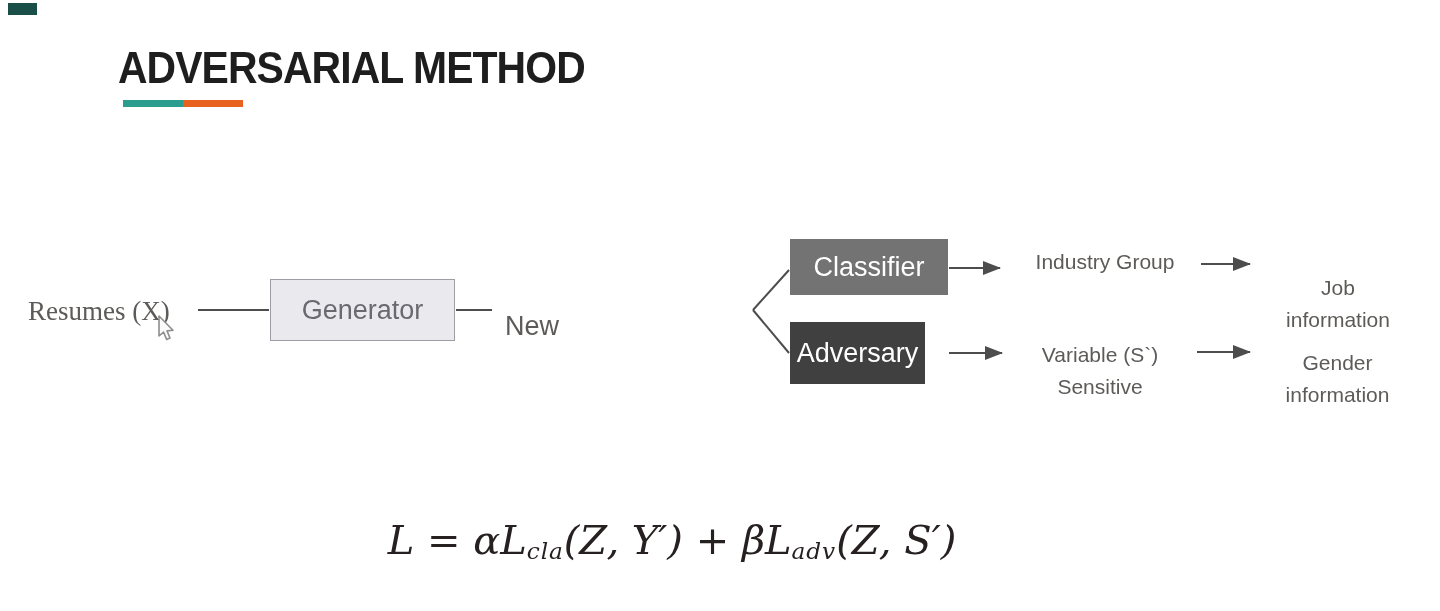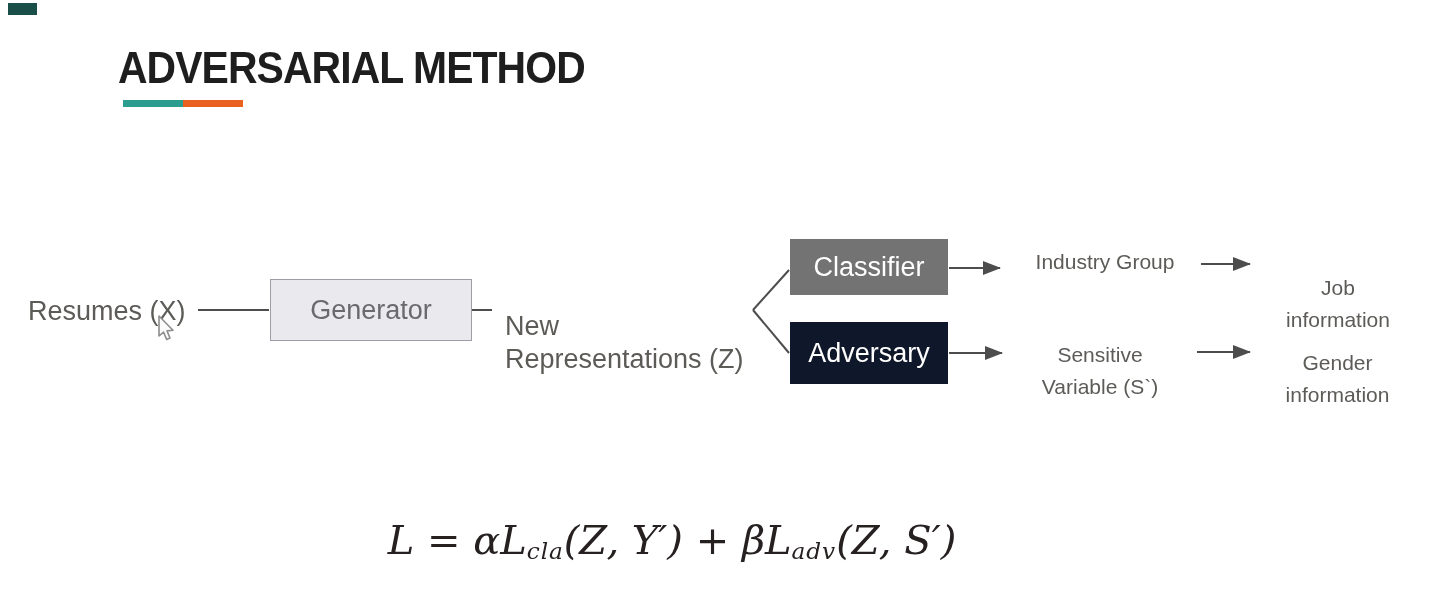--- a/index.html
+++ b/index.html
@@ -30,27 +30,27 @@
 
   .dlabel { position: absolute; color: #5d5b58; font-size: 27px; line-height: 33px; }
   .dlabel.small { font-size: 21px; line-height: 32px; }
   .center { text-align: center; }
 
   .node {
     position: absolute; display: flex; align-items: center; justify-content: center;
     font-size: 27px;
   }
   .generator-box {
-    left: 270px; top: 279px; width: 202px; height: 62px;
+    left: 270px; top: 279px; width: 185px; height: 62px;
     background: #eaeaee; border: 1px solid #9d9da5; color: #69696f;
   }
   .classifier-box { left: 790px; top: 239px; width: 158px; height: 56px; background: #737373; color: #ffffff; }
-  .adversary-box  { left: 790px; top: 322px; width: 158px; height: 62px; background: #0f172a; color: #ffffff; }
+  .adversary-box  { left: 790px; top: 322px; width: 135px; height: 62px; background: #404040; color: #ffffff; }
 
-  .resumes-label { left: 28px; top: 295px; white-space: nowrap; }
+  .resumes-label { left: 28px; top: 295px; white-space: nowrap; font-family: Liberation Serif, serif; }
   .new-repr { left: 505px; top: 281px; white-space: nowrap; margin-top: 29px; }
   .industry  { left: 1005px; top: 246px; width: 200px; }
   .job       { left: 1262px; top: 233px; width: 152px; margin-top: 39px; }
   .sensitive { left: 1010px; top: 339px; width: 180px; }
   .gender    { left: 1260px; top: 347px; width: 155px; }
 
   .formula {
     position: absolute; left: 372px; top: 514px; width: 600px;
     text-align: center; white-space: nowrap;
     font-family: "DejaVu Serif", "Liberation Serif", serif;
@@ -92,43 +92,42 @@
   </svg>
 
   <div class="dlabel resumes-label">Resumes (X)</div>
 
   <div class="node generator-box">
     <span>Generator</span>
   </div>
 
   <div class="dlabel new-repr">
     <div>New</div>
-    <div>Representations (Z)</div>
   </div>
 
   <div class="node classifier-box">
     <span>Classifier</span>
   </div>
 
   <div class="node adversary-box">
     <span>Adversary</span>
   </div>
 
   <div class="dlabel small center industry">
     <div>Industry Group</div>
   </div>
 
   <div class="dlabel small center job">
     <div>Job</div>
     <div>information</div>
   </div>
 
   <div class="dlabel small center sensitive">
+    <div>Variable (S`)</div>
     <div>Sensitive</div>
-    <div>Variable (S`)</div>
   </div>
 
   <div class="dlabel small center gender">
     <div>Gender</div>
     <div>information</div>
   </div>
 
   <div class="formula"><span>L = </span><span>αL</span><span class="sub">cla</span><span>(Z, Y′) + </span><span>βL</span><span class="sub">adv</span><span>(Z, S′)</span></div>
 
   <svg class="cursor" viewBox="0 0 22 30">

